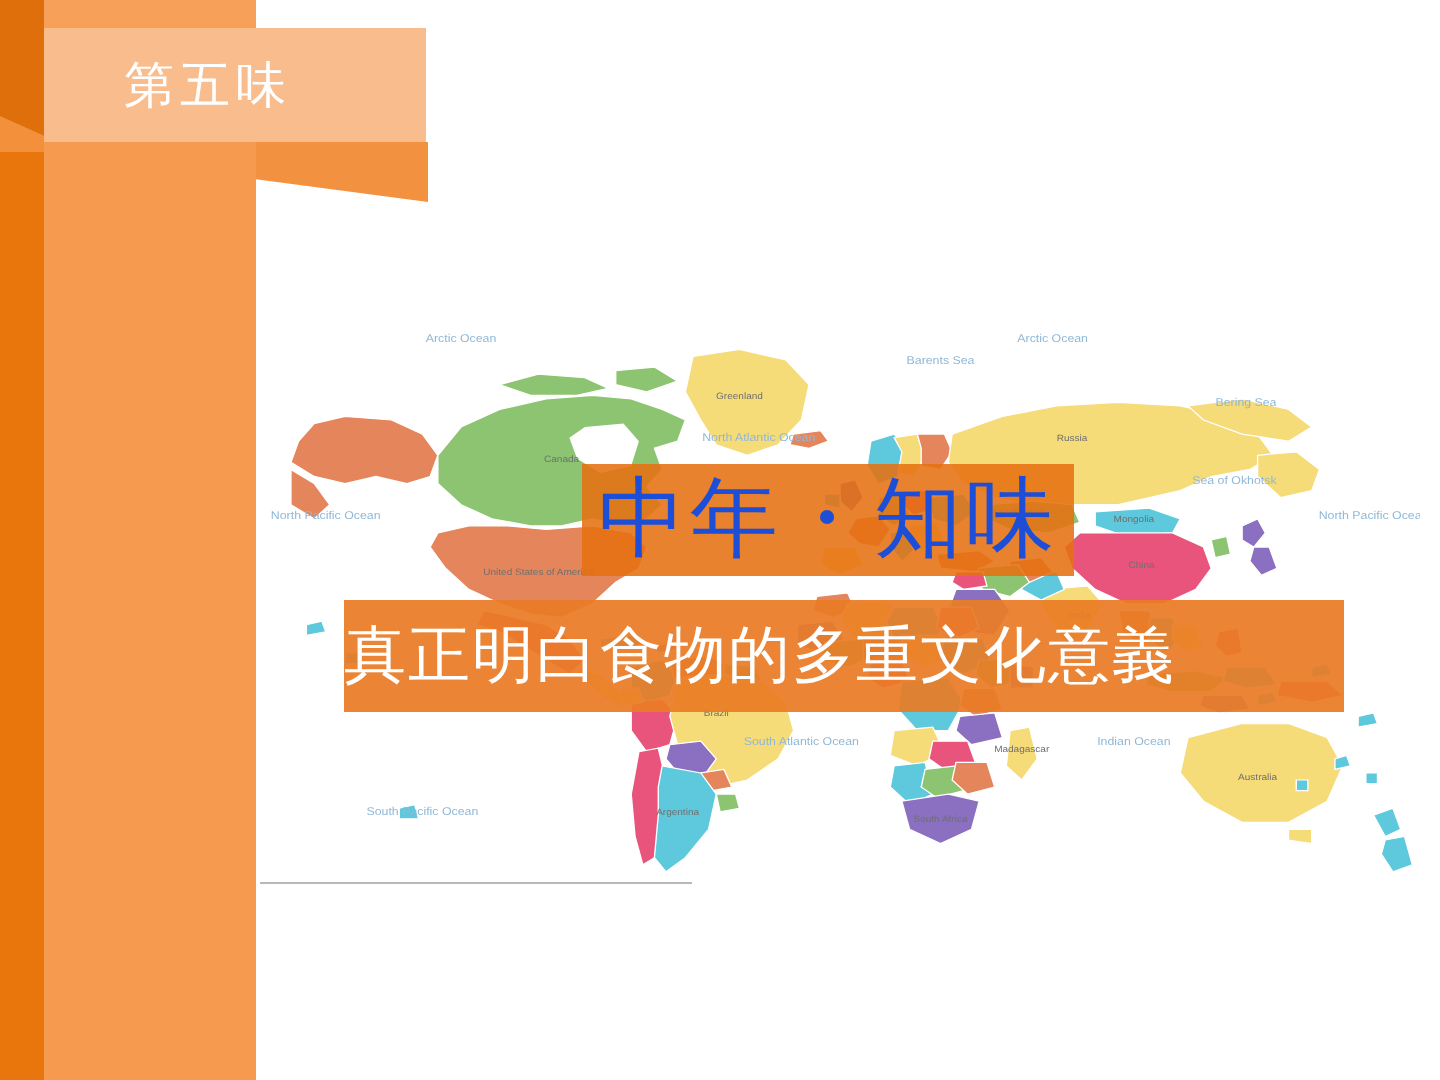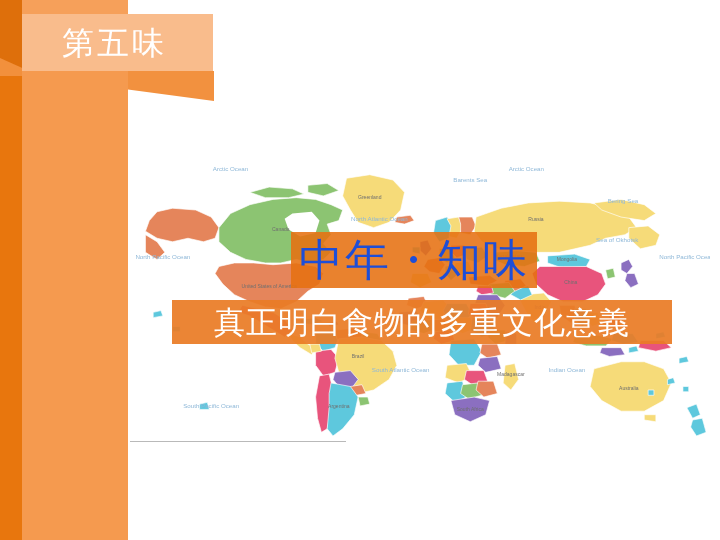--- a/index.html
+++ b/index.html
@@ -70,21 +70,21 @@
     position: absolute;
     left: 22px; top: 14px;
     width: 191px; height: 57px;
     background: #f9bc8c;
     display: flex;
     align-items: center;
   }
   .ribbon-label {
     margin-left: 40px;
     color: #ffffff;
-    font-size: 32px;
+    font-size: 25px;
     letter-spacing: 3px;
     font-weight: 400;
     line-height: 1;
     white-space: nowrap;
     font-family: "DejaVu Sans", "Liberation Sans", sans-serif;
   }
 
   
   .hr-rule {
     position: absolute;
@@ -132,25 +132,25 @@
     color: #1d4ed8;
     font-size: 44px;
     letter-spacing: 2px;
     line-height: 1;
     white-space: nowrap;
     font-family: "DejaVu Sans", "Liberation Sans", sans-serif;
   }
   .subtitle-box {
     position: absolute;
     left: 172px; top: 300px;
-    width: 500px; height: 44px;
+    width: 500px; height: 56px;
     background: rgba(233, 124, 38, 0.93);
     display: flex;
     align-items: center;
-    justify-content: center;
+    justify-content: flex-start;
   }
   .subtitle-text {
     color: #ffffff;
     font-size: 31px;
     letter-spacing: 1px;
     line-height: 1;
     white-space: nowrap;
     font-family: "DejaVu Sans", "Liberation Sans", sans-serif;
   }
 

